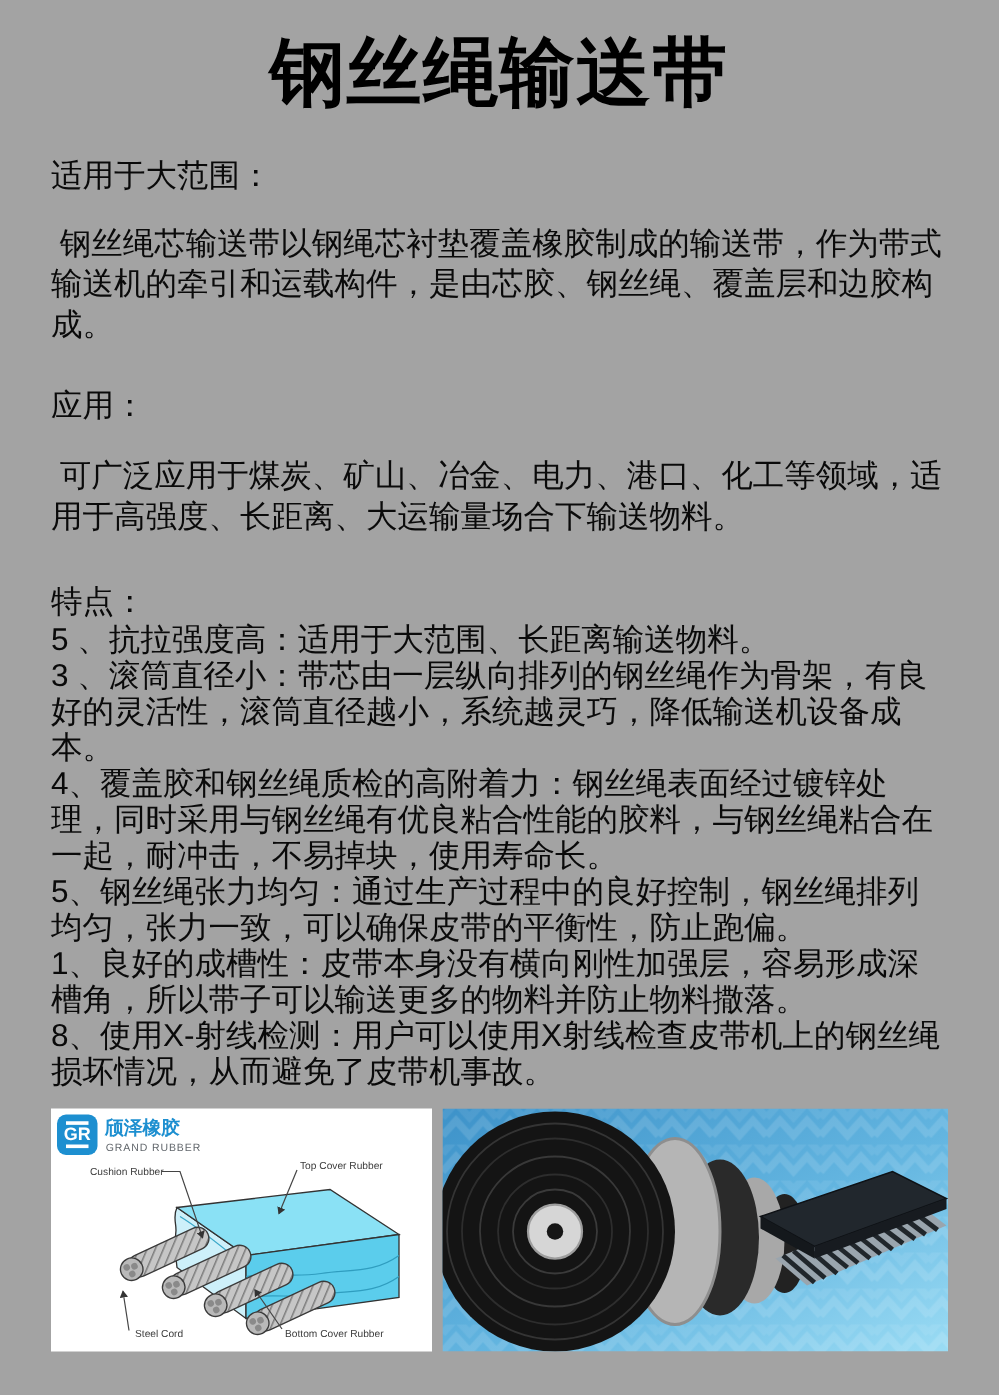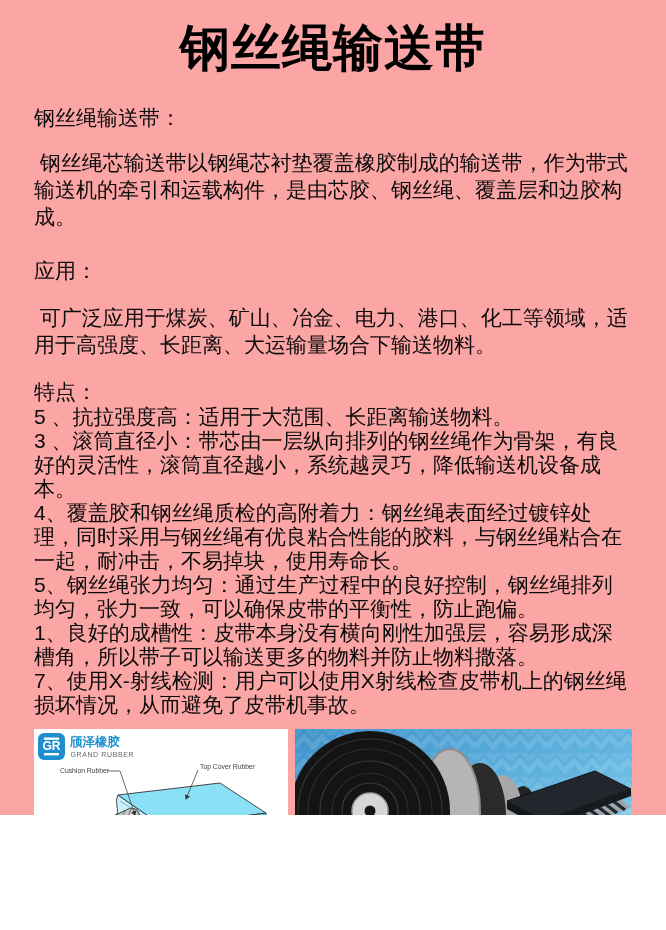--- a/index.html
+++ b/index.html
@@ -1,72 +1,72 @@
 <!DOCTYPE html>
 <html lang="zh"><head>
 <meta charset="utf-8">
 <style>
   * { margin:0; padding:0; box-sizing:border-box; }
   html,body { background:#fff; }
   .page {
     position:relative;
-    width:666px; height:815px;
+    width:666px; height:930px;
     margin:0 auto;
-    background:#fca5a5;
+    background:#a3a3a3;
     color:#000;
     font-family:"Liberation Sans","DejaVu Sans",sans-serif;
     overflow:hidden;
   }
   .title {
     margin-top:16px;
     text-align:center;
     font-size:50px;
     font-weight:700;
     letter-spacing:1px;
     line-height:1.3;
     color:#000;
   }
   .content { padding:0 34px; font-size:21px; color:#0a0a0a; }
   .para { white-space:pre-wrap; line-height:27px; }
   .lead-label    { margin-top:23px; line-height:27px; }
   .intro         { margin-top:18px; }
   .app-heading   { margin-top:27px; line-height:27px; }
   .app-para      { margin-top:20px; }
-  .features-heading { margin-top:20px; line-height:27px; }
+  .features-heading { margin-top:30px; line-height:27px; }
   .features-list .feature-item { white-space:pre-wrap; line-height:24px; }
   .figure-row {
     margin-top:12px;
     padding:0 33px 0 34px;
     display:flex;
     gap:7px;
     align-items:center;
   }
   .figure-row svg { display:block; }
   .diagram-fig { background:#fff; }
 </style>
 </head>
 <body>
 
 <div class="page">
 
   <h1 class="title">钢丝绳输送带</h1>
 
   <div class="content">
-    <div class="lead-label para">钢丝绳输送带：</div>
+    <div class="lead-label para">适用于大范围：</div>
     <div class="intro para"> 钢丝绳芯输送带以钢绳芯衬垫覆盖橡胶制成的输送带，作为带式输送机的牵引和运载构件，是由芯胶、钢丝绳、覆盖层和边胶构成。</div>
     <div class="app-heading para">应用：</div>
     <div class="app-para para"> 可广泛应用于煤炭、矿山、冶金、电力、港口、化工等领域，适用于高强度、长距离、大运输量场合下输送物料。</div>
     <div class="features-heading para">特点：</div>
     <div class="features-list">
         <div class="feature-item">5 、抗拉强度高：适用于大范围、长距离输送物料。</div>
         <div class="feature-item">3 、滚筒直径小：带芯由一层纵向排列的钢丝绳作为骨架，有良好的灵活性，滚筒直径越小，系统越灵巧，降低输送机设备成本。</div>
         <div class="feature-item">4、覆盖胶和钢丝绳质检的高附着力：钢丝绳表面经过镀锌处理，同时采用与钢丝绳有优良粘合性能的胶料，与钢丝绳粘合在一起，耐冲击，不易掉块，使用寿命长。</div>
         <div class="feature-item">5、钢丝绳张力均匀：通过生产过程中的良好控制，钢丝绳排列均匀，张力一致，可以确保皮带的平衡性，防止跑偏。</div>
         <div class="feature-item">1、良好的成槽性：皮带本身没有横向刚性加强层，容易形成深槽角，所以带子可以输送更多的物料并防止物料撒落。</div>
-        <div class="feature-item">7、使用X-射线检测：用户可以使用X射线检查皮带机上的钢丝绳损坏情况，从而避免了皮带机事故。</div>
+        <div class="feature-item">8、使用X-射线检测：用户可以使用X射线检查皮带机上的钢丝绳损坏情况，从而避免了皮带机事故。</div>
       </div>
   </div>
 
   <div class="figure-row">
 
     <svg class="diagram-fig" width="254" height="162" viewBox="0 0 254 162">
       <defs>
         <pattern id="cordPat" width="5" height="5" patternUnits="userSpaceOnUse" patternTransform="rotate(48)">
           <rect width="5" height="5" fill="#c6c6c6"></rect>
           <line x1="0" y1="0" x2="0" y2="5" stroke="#7d7d7d" stroke-width="2"></line>

